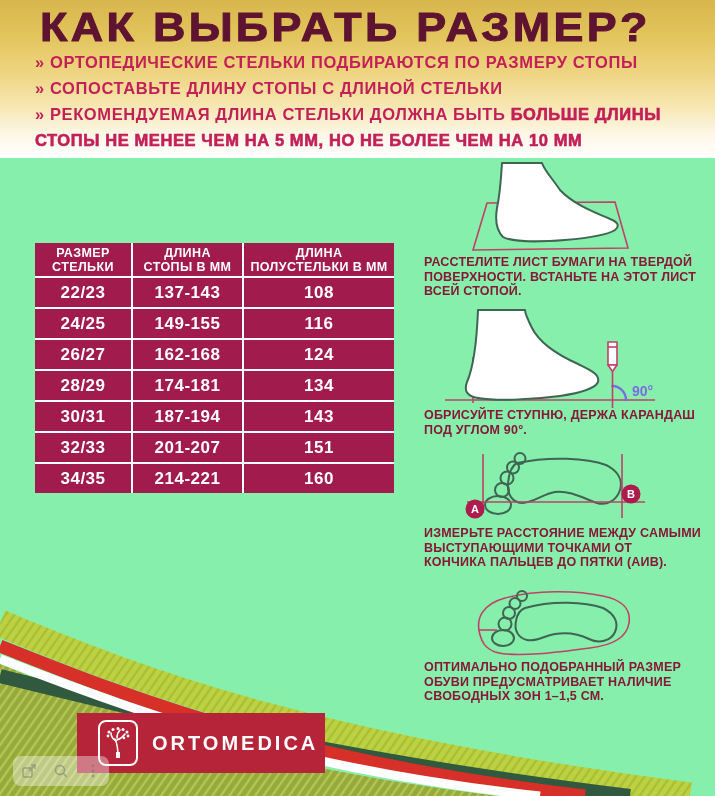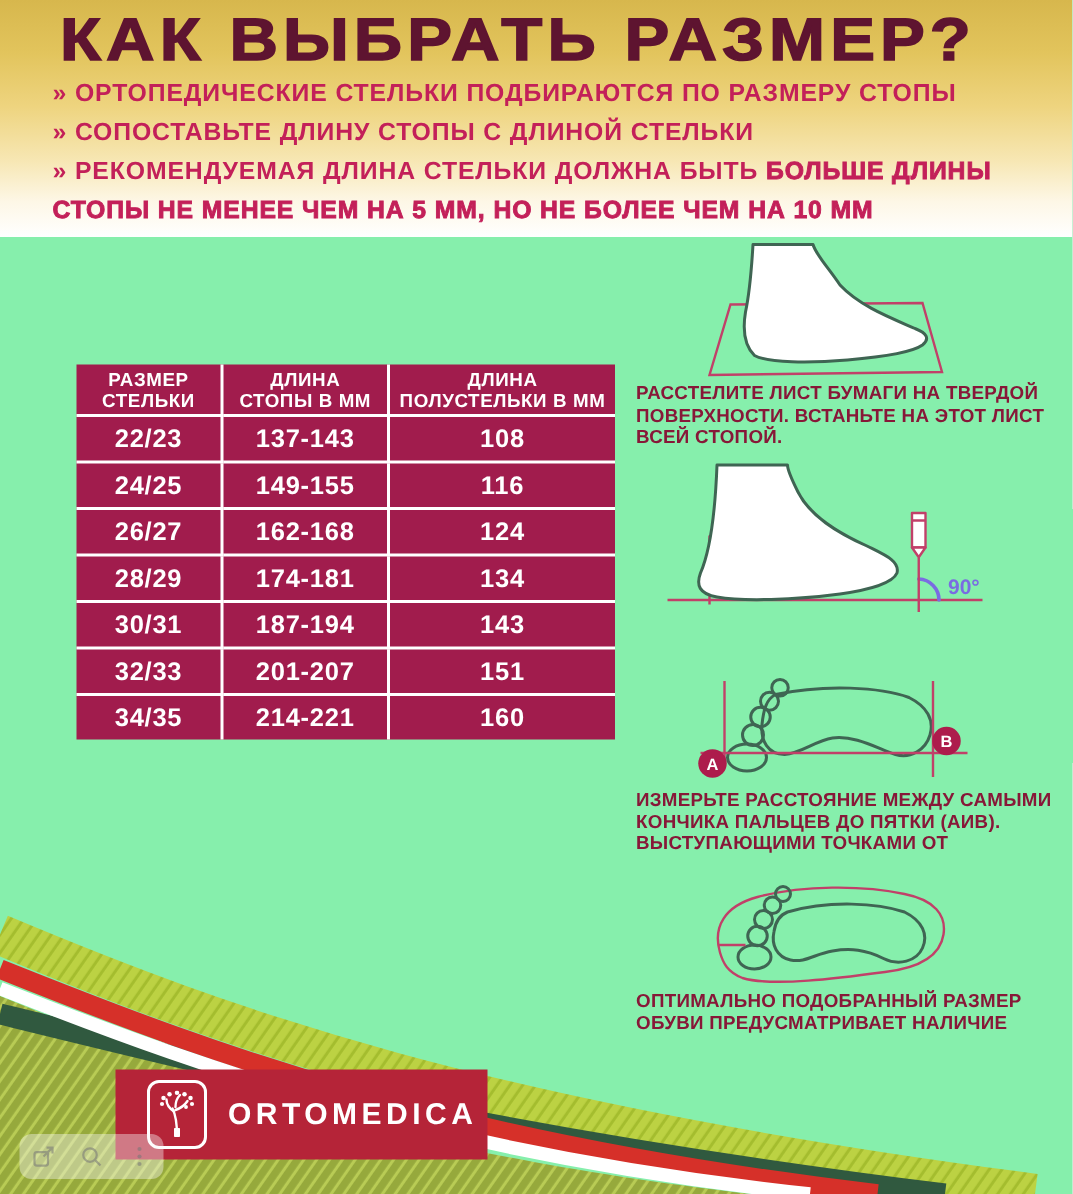--- a/index.html
+++ b/index.html
@@ -9,21 +9,21 @@
   .header-grad{position:absolute;left:0;top:0;width:715px;height:158px;
     background:linear-gradient(180deg,#d7b74d 0%,#e2c45c 22%,#eed47f 45%,#f7e7b4 68%,#fdf7e6 85%,#ffffff 100%);}
   .title{position:absolute;left:40px;top:5px;font-size:40px;font-weight:700;letter-spacing:3px;
     color:var(--title,#5e1430);-webkit-text-stroke:1px var(--title,#5e1430);
     transform:scaleX(1.12);transform-origin:left top;white-space:nowrap;}
   .bullet{position:absolute;left:35px;width:668px;font-size:16.5px;font-weight:700;
     letter-spacing:0.6px;color:var(--bullet,#c32059);line-height:26px;}
   .b1{top:49px;} .b2{top:75px;} .b3{top:101px;}
   .heavy{-webkit-text-stroke:0.6px currentColor;}
   
-  .size-table{position:absolute;left:51px;top:243px;width:355px;border-collapse:separate;
+  .size-table{position:absolute;left:35px;top:243px;width:355px;border-collapse:separate;
     border-spacing:0;background:var(--tableBg,#a11c4d);color:#fff;table-layout:fixed;}
   .size-table th,.size-table td{border-right:2px solid #fff;border-bottom:2px solid #fff;
     text-align:center;vertical-align:middle;padding:0;}
   .size-table th:last-child,.size-table td:last-child{border-right:none;}
   .size-table tr:last-child td{border-bottom:none;}
   .size-table th{height:33px;font-size:12.5px;line-height:14px;font-weight:700;letter-spacing:0.4px;}
   .size-table td{height:29px;font-size:17px;font-weight:700;letter-spacing:0.5px;}
   .c1{width:96px;} .c2{width:109px;} .c3{width:150px;}
   
   .step-text{position:absolute;left:424px;width:292px;font-size:12.5px;line-height:14.5px;
@@ -151,20 +151,24 @@
          C87,12 85,6 85,4 Z"></path>
     <path class="pline" d="M186,94 A14,14 0 0 0 172.5,80"></path>
     <line class="cline" x1="172.5" y1="66" x2="172.5" y2="102"></line>
     <g>
       <rect class="cfill" x="168" y="36" width="9" height="23"></rect>
       <line class="cline" x1="168" y1="41" x2="177" y2="41"></line>
       <polygon class="cfill" points="168,59 177,59 172.5,65.5"></polygon>
     </g>
     <text class="ptext" x="192" y="90">90°</text>
   </svg>
+  <div class="step-text t2">
+    <div>ОБРИСУЙТЕ СТУПНЮ, ДЕРЖА КАРАНДАШ</div>
+      <div>ПОД УГЛОМ 90°.</div>
+  </div>
 
   <svg class="illu i3" width="200" height="80" viewBox="0 0 200 80">
     <path class="gline" d="M62,13 C95,6 132,8 151,15 C163,21 168,30 165,40 C162,50 152,56 142,53
          C130,49 115,40 100,42 C88,44 80,52 68,53 C57,53 52,44 53,33 C54,23 56,16 62,13 Z"></path>
     <ellipse class="gline" cx="43" cy="55" rx="13" ry="9"></ellipse>
     <circle class="gline" cx="47" cy="40" r="7"></circle>
     <circle class="gline" cx="52" cy="28" r="6.5"></circle>
     <circle class="gline" cx="58" cy="17.5" r="6"></circle>
     <circle class="gline" cx="65" cy="8.5" r="5.5"></circle>
     <line class="cline" x1="28" y1="4" x2="28" y2="62"></line>
@@ -174,39 +178,40 @@
       <circle class="badge" cx="20" cy="59" r="9.5"></circle>
       <text class="badge-txt" x="20" y="63">А</text>
     </g>
     <g>
       <circle class="badge" cx="176" cy="44" r="9.5"></circle>
       <text class="badge-txt" x="176" y="48">В</text>
     </g>
   </svg>
   <div class="step-text t3">
     <div>ИЗМЕРЬТЕ РАССТОЯНИЕ МЕЖДУ САМЫМИ</div>
+      <div>ВЫСТУПАЮЩИМИ ТОЧКАМИ ОТ</div>
       <div>КОНЧИКА ПАЛЬЦЕВ ДО ПЯТКИ (АИВ).</div>
-      <div>ВЫСТУПАЮЩИМИ ТОЧКАМИ ОТ</div>
   </div>
 
   <svg class="illu i4" width="185" height="75" viewBox="0 0 185 75">
     <path class="cline" d="M15,45 C10,28 18,14 40,8 C70,0 110,0 138,6 C158,10 166,20 164,33
          C162,46 150,55 125,58 C95,62 50,68 30,62 C20,58 17,52 15,45 Z"></path>
     <path class="gline" d="M60,18 C88,10 120,12 138,18 C150,24 154,33 150,42 C146,51 134,54 124,49
          C112,43 102,42 90,44 C78,46 72,52 62,50 C53,48 49,40 51,31 C52,24 55,20 60,18 Z"></path>
     <ellipse class="gline" cx="38" cy="48" rx="11" ry="8"></ellipse>
     <circle class="gline" cx="40" cy="34" r="6.5"></circle>
     <circle class="gline" cx="44" cy="23" r="6"></circle>
     <circle class="gline" cx="50" cy="13.5" r="5.5"></circle>
     <circle class="gline" cx="57" cy="6" r="5"></circle>
     <line class="cline" x1="14" y1="40" x2="32" y2="40"></line>
   </svg>
   <div class="step-text t4">
     <div>ОПТИМАЛЬНО ПОДОБРАННЫЙ РАЗМЕР</div>
       <div>ОБУВИ ПРЕДУСМАТРИВАЕТ НАЛИЧИЕ</div>
+      <div>СВОБОДНЫХ ЗОН 1–1,5 СМ.</div>
   </div>
 
   <svg class="wave" width="715" height="200" viewBox="0 0 715 200">
     <defs>
       <pattern id="hatchOlive" width="7" height="7" patternUnits="userSpaceOnUse" patternTransform="rotate(35)">
         <rect width="7" height="7" fill="#96a93c"></rect>
         <line x1="1.5" y1="0" x2="1.5" y2="7" stroke="#b9cc55" stroke-width="2"></line>
       </pattern>
       <pattern id="hatchLime" width="7" height="7" patternUnits="userSpaceOnUse" patternTransform="rotate(35)">
         <rect width="7" height="7" fill="#bcd243"></rect>

